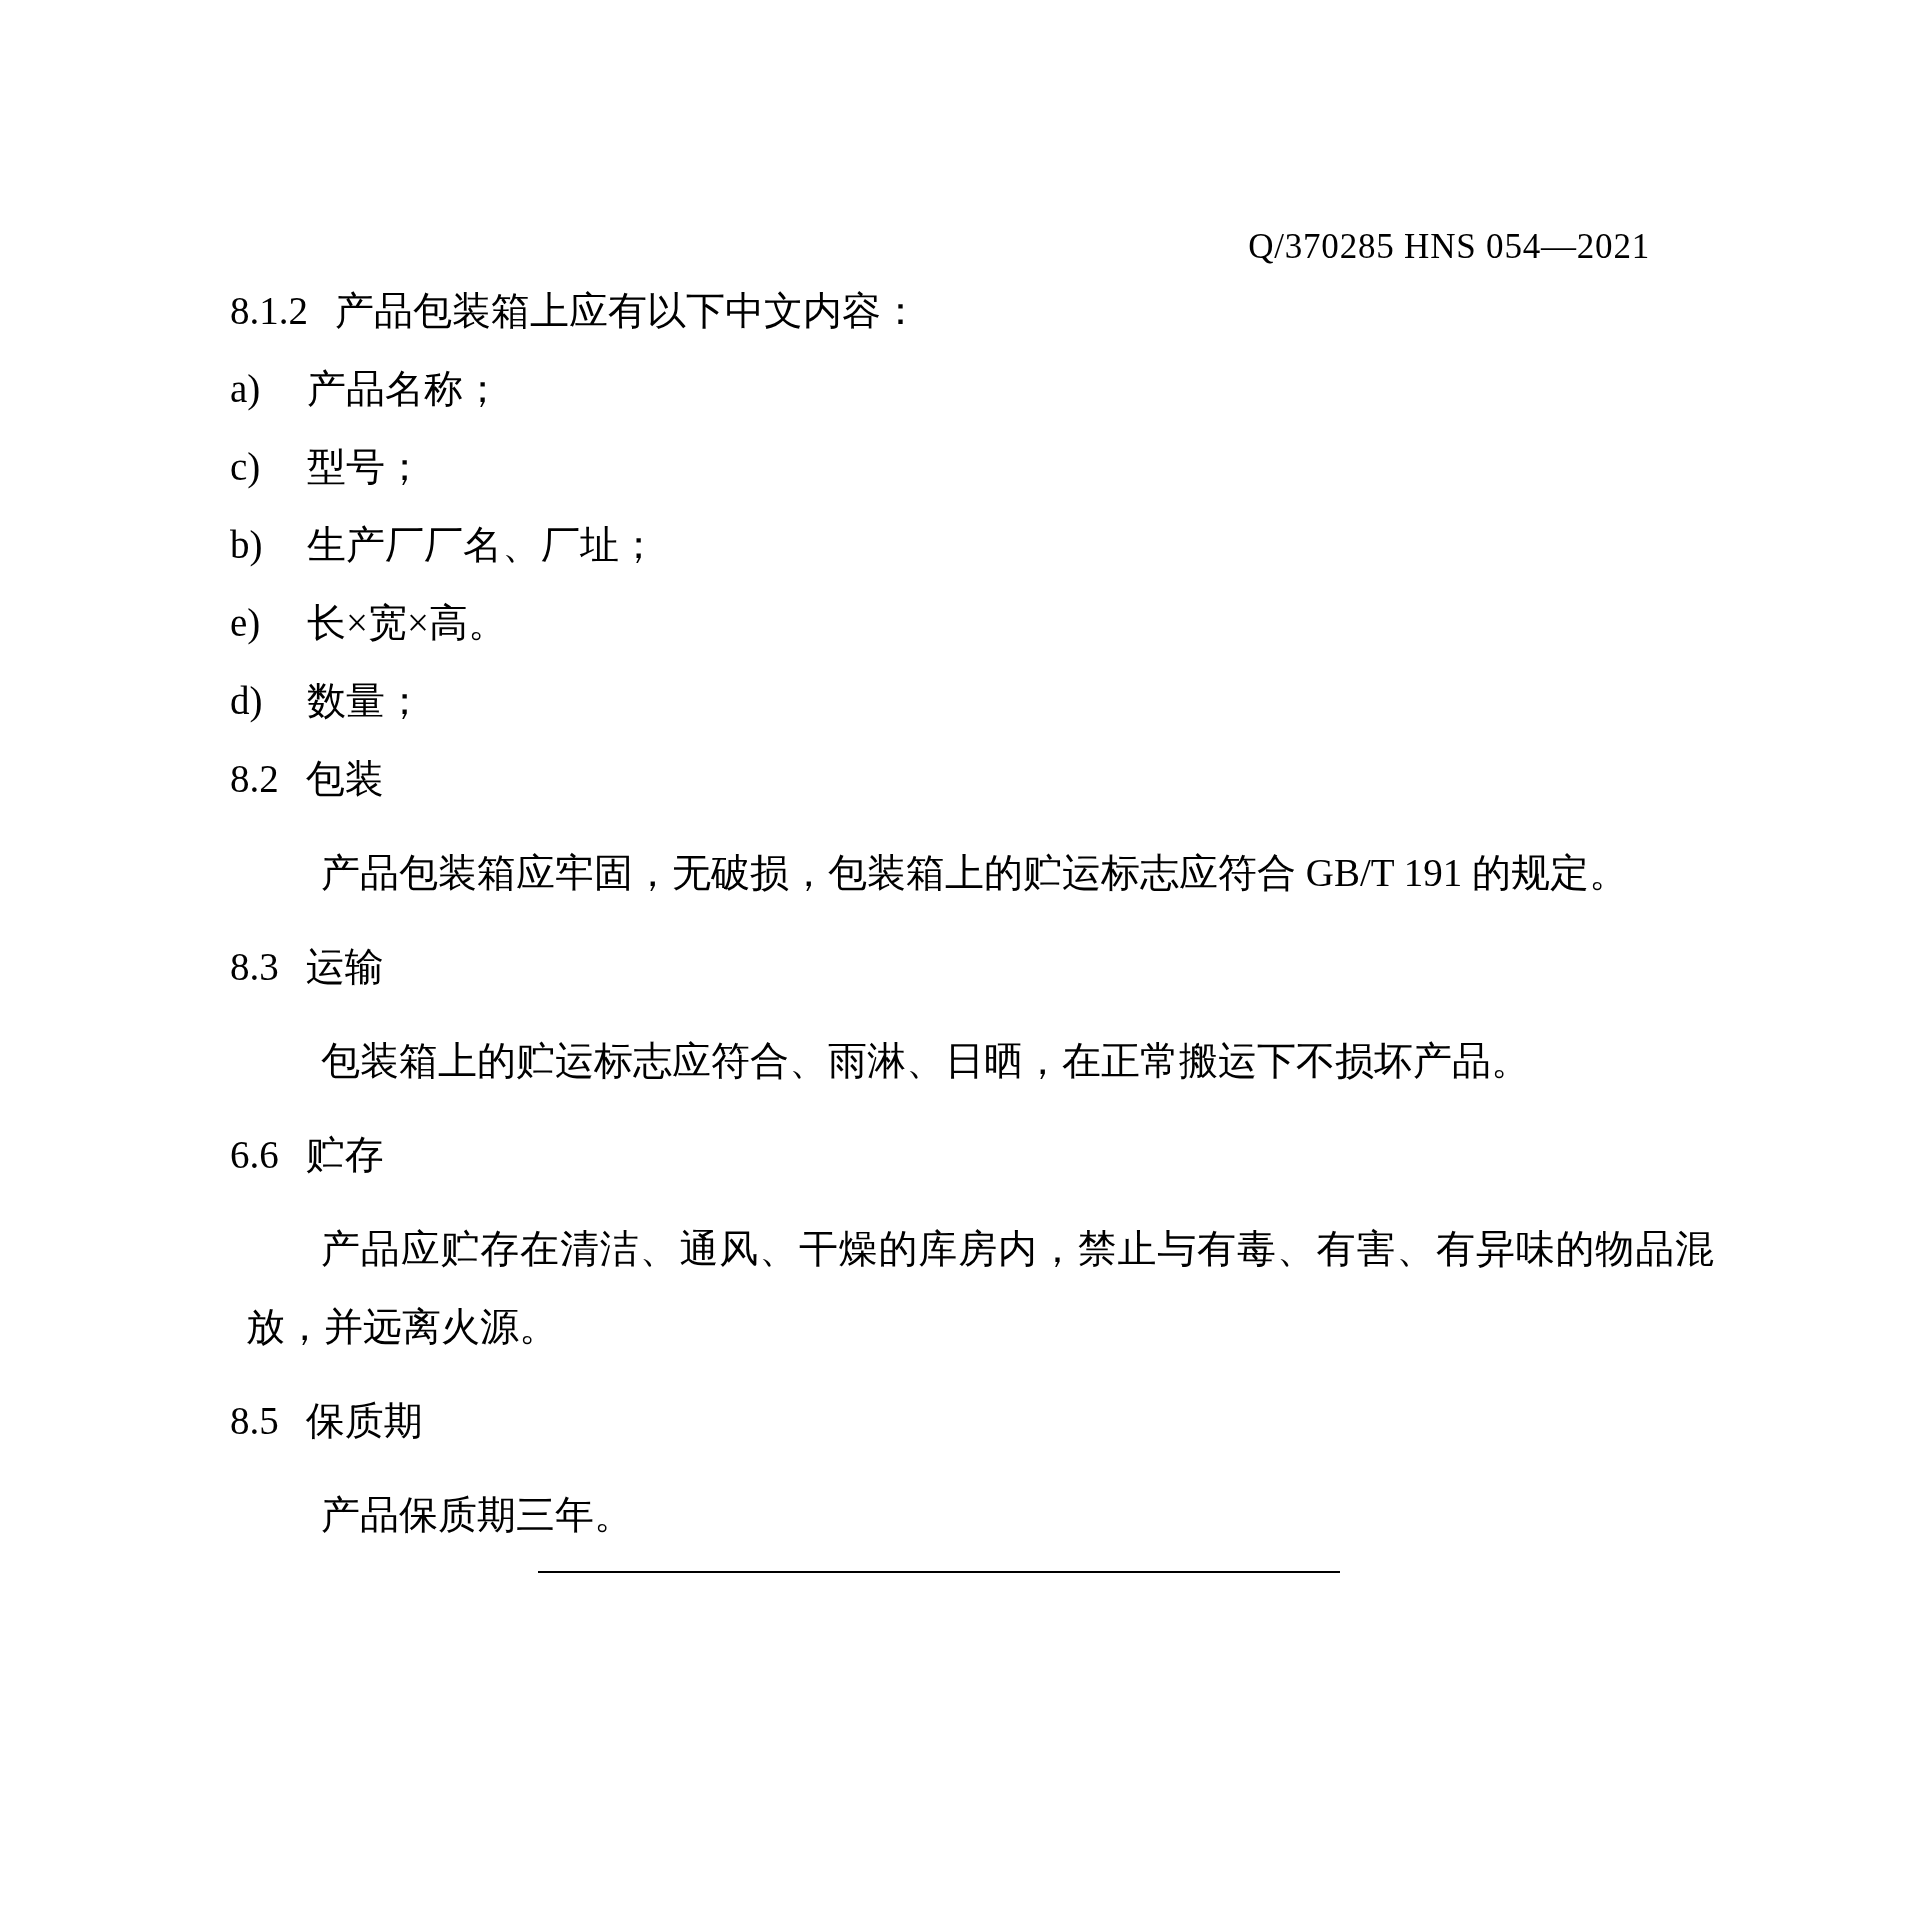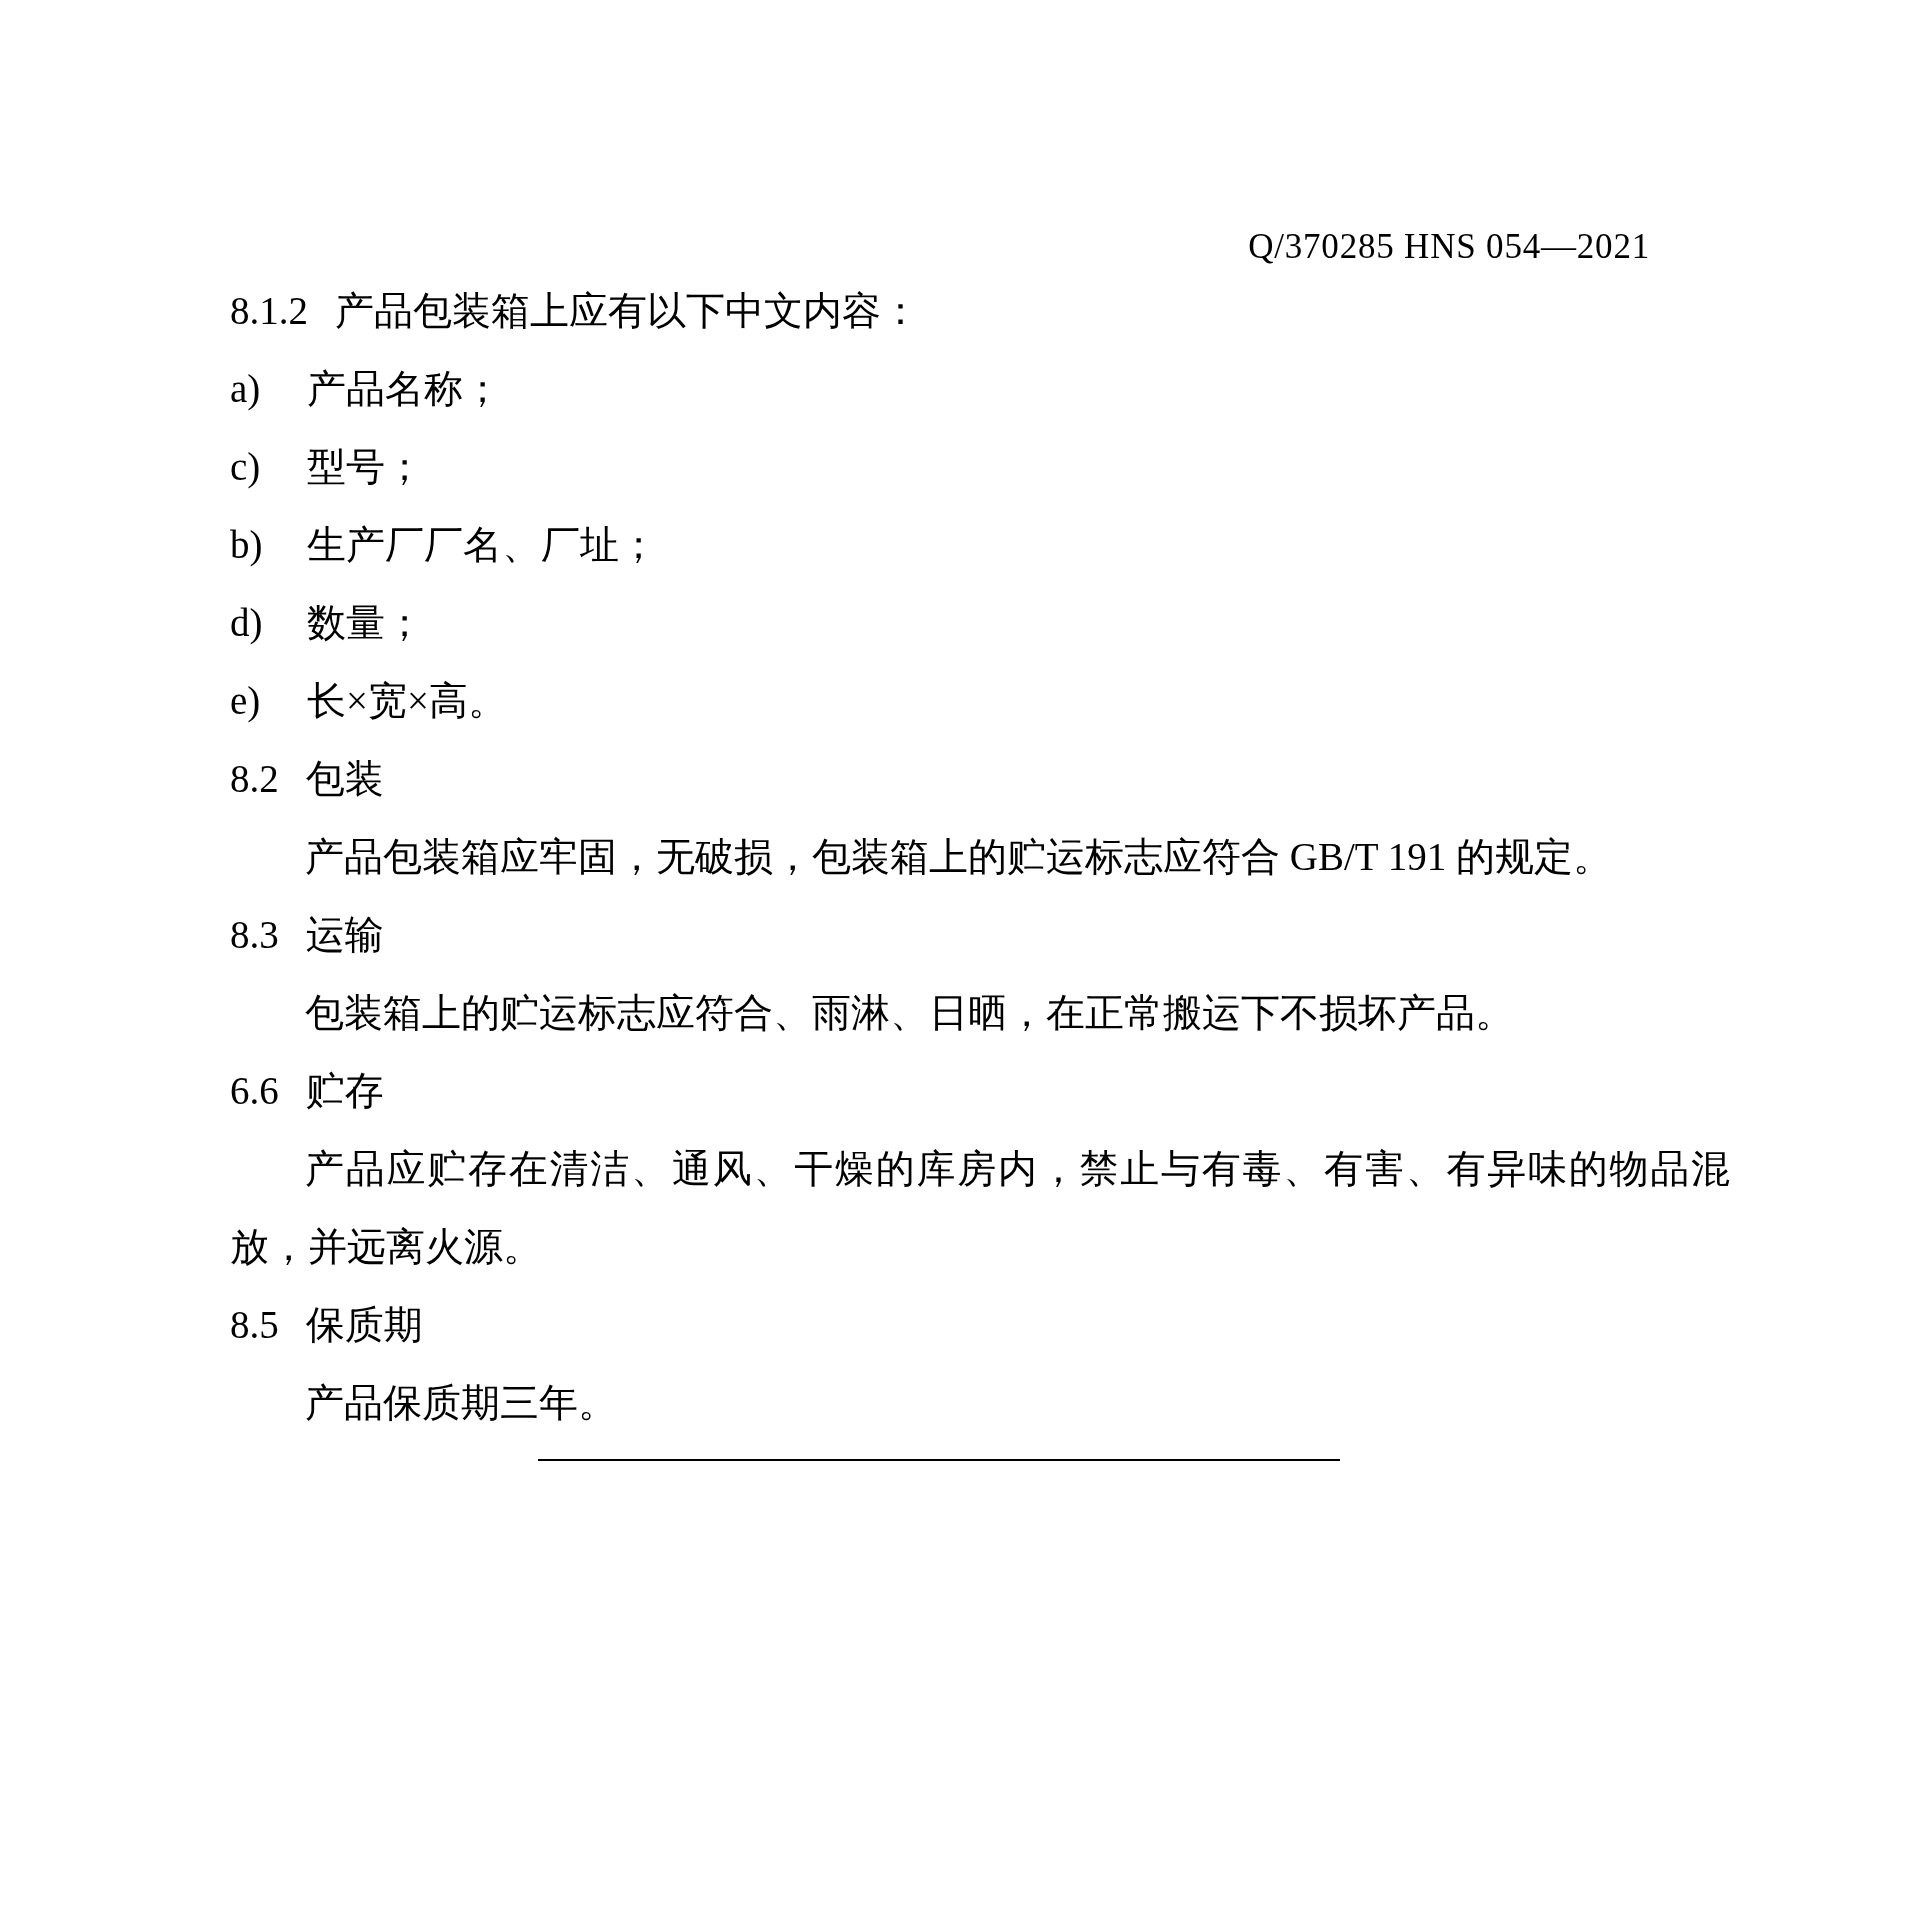--- a/index.html
+++ b/index.html
@@ -39,21 +39,21 @@
   }
   .clause-label {
     display: inline-block;
     margin-right: 27px;
   }
   .list-marker {
     display: inline-block;
     width: 77px;
   }
   .para {
-    margin: 0;
+    margin: 16px;
     text-indent: 75px;
     text-align: justify;
   }
   .end-rule {
     margin-top: 17.3px;
     margin-left: 308px;
     width: 802px;
     height: 0;
     border-top: 2.7px solid #000000;
   }
@@ -77,25 +77,25 @@
 
     <div class="line">
       <span class="list-marker">c)</span><span>型号；</span>
     </div>
 
     <div class="line">
       <span class="list-marker">b)</span><span>生产厂厂名、厂址；</span>
     </div>
 
     <div class="line">
-      <span class="list-marker">d)</span><span>数量；</span>
+      <span class="list-marker">e)</span><span>长×宽×高。</span>
     </div>
 
     <div class="line">
-      <span class="list-marker">e)</span><span>长×宽×高。</span>
+      <span class="list-marker">d)</span><span>数量；</span>
     </div>
 
     <div class="line">
       <span class="clause-label">8.2</span><span>包装</span>
     </div>
 
     <p class="para">产品包装箱应牢固，无破损，包装箱上的贮运标志应符合 GB/T 191 的规定。</p>
 
     <div class="line">
       <span class="clause-label">8.3</span><span>运输</span>

